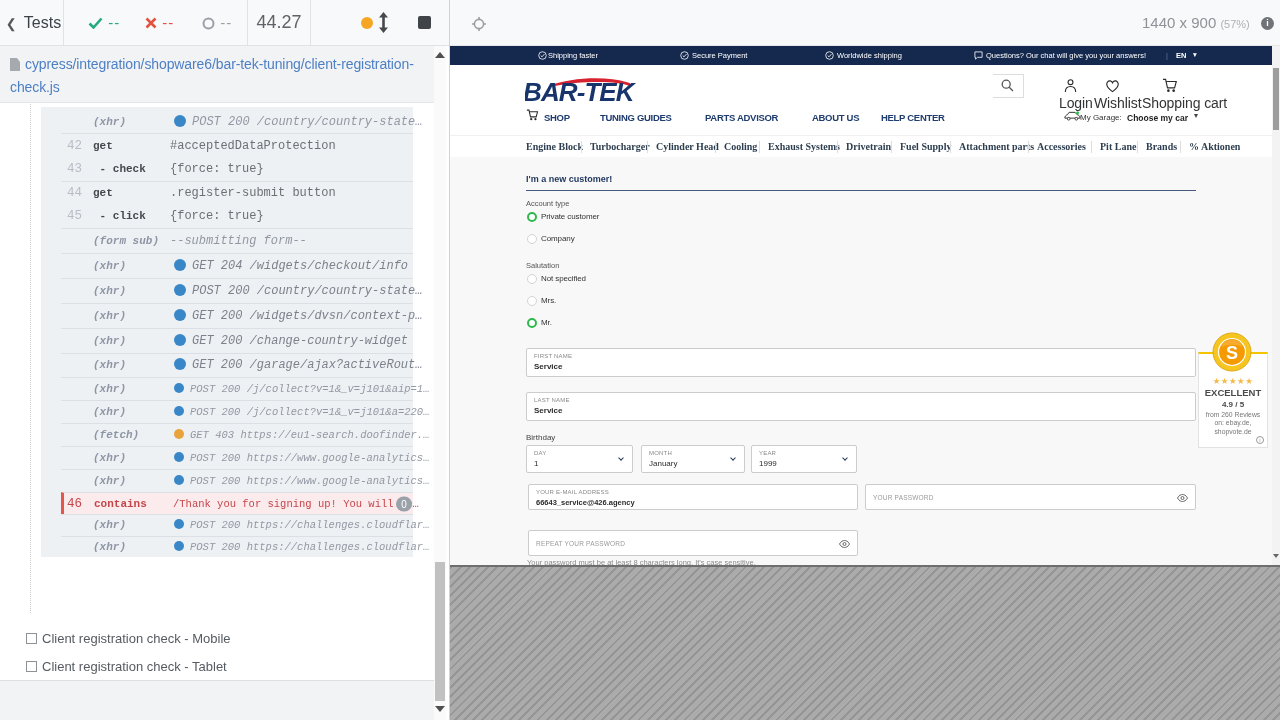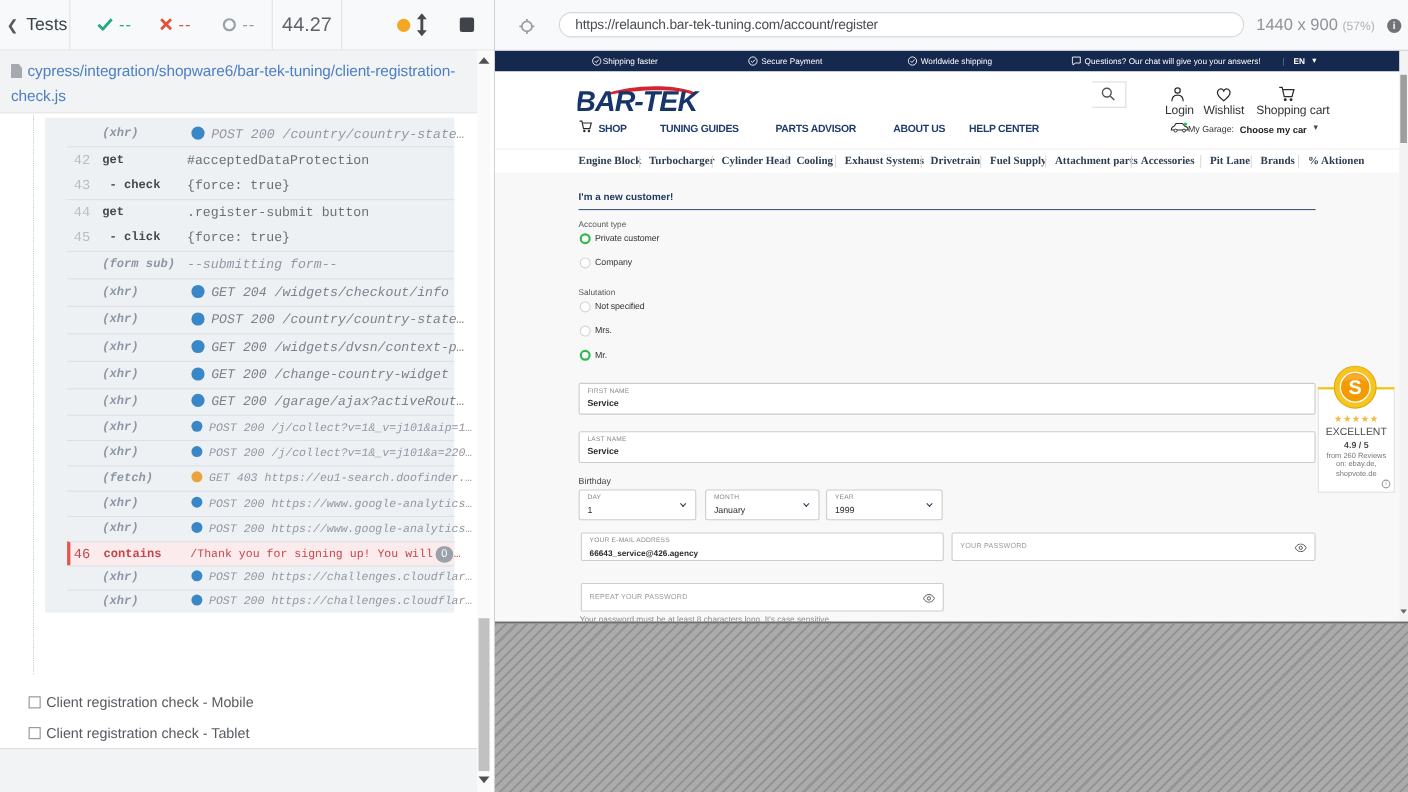--- a/index.html
+++ b/index.html
@@ -68,21 +68,21 @@
   #infoi { position:absolute; left:811px; top:17px; width:13px; height:13px; background:#707478; border-radius:50%; color:#fff; font-size:9px; text-align:center; line-height:13px; font-weight:bold; }
 
   
   #aut { position:absolute; left:0; top:46px; width:830px; height:519px; background:#fff; overflow:hidden; }
   #topbar { position:absolute; left:0; top:0; width:830px; height:19px; background:#15294e; color:#fff; font-size:7.5px; }
   .tb-item { position:absolute; top:0; height:19px; line-height:19px; }
   #shopheader { position:absolute; left:0; top:19px; width:822px; height:70px; background:#fff; }
   #searchbox { position:absolute; left:207px; top:9px; width:336px; height:24px; background:#f4f4f4; border:1px solid #ddd; color:#9b9b9b; font-size:8.5px; line-height:22px; padding-left:9px; }
   #searchbtn { position:absolute; left:543px; top:9px; width:31px; height:24px; background:#fff; border:1px solid #ddd; border-left:none; }
   .hicon { position:absolute; color:#2b2b2b; }
-  .hlabel { position:absolute; font-size:11px; color:#333; letter-spacing:-0.1px; }
+  .hlabel { position:absolute; font-size:14px; color:#333; letter-spacing:-0.1px; }
   .navitem { position:absolute; top:47px; font-size:9.5px; font-weight:bold; color:#1e3c6e; letter-spacing:-0.3px; }
   #cats { position:absolute; left:0; top:89px; width:822px; height:22px; background:#fff; border-top:1px solid #f0f0f0; }
   .cat { position:absolute; top:0; height:22px; line-height:22px; font-size:10px; color:#2c3e50; font-weight:bold;font-family:Liberation Serif, serif; }
   .catsep { position:absolute; top:5px; width:1px; height:12px; background:#ddd; }
 
   #form { position:absolute; left:0; top:111px; width:822px; height:408px; background:#f8f8f8; }
   #newcust { position:absolute; left:76px; top:17px; font-size:9px; font-weight:bold; color:#22395f; }
   #newcust-hr { position:absolute; left:76px; top:33px; width:670px; height:1px; background:#44597e; }
   .flabel { position:absolute; font-size:7.5px; color:#555; }
   .radio { position:absolute; width:10px; height:10px; border-radius:50%; border:1.5px solid #d4d4d4; background:#fff; }
@@ -90,21 +90,21 @@
   .rlabel { position:absolute; font-size:8px; letter-spacing:-0.1px; color:#333; }
   .inp { position:absolute; background:#fff; border:1px solid #ccc; border-radius:2px; }
   .inp .lab { position:absolute; left:7px; top:4px; font-size:6px; color:#8a8a8a; letter-spacing:0.2px; }
   .inp .val { position:absolute; left:7px; top:13px; font-size:8px; color:#2b2b2b; font-weight:bold; }
   .inp .ph { position:absolute; left:7px; top:50%; transform:translateY(-50%); font-size:6.5px; color:#9a9a9a; letter-spacing:0.2px; }
   .caret { position:absolute; width:4px; height:4px; border-right:1px solid #2a3a55; border-bottom:1px solid #2a3a55; transform:rotate(45deg); }
 
   
   #sv { position:absolute; left:748px; top:306px; width:70px; height:96px; background:#fff; border:1px solid #e2e2e2; border-top:2px solid #f5c400; text-align:center; }
   #sv .stars { margin-top:22px; color:#f3ba45; font-size:8.5px; letter-spacing:0.5px; }
-  #sv .exc { font-size:9.5px; font-weight:normal; color:#4a4a4a; margin-top:1px; }
+  #sv .exc { font-size:9.5px; font-weight:bold; color:#4a4a4a; margin-top:1px; }
   #sv .score { font-size:8px; font-weight:bold; color:#4a4a4a; margin-top:2px; }
   #sv .from { font-size:6.8px; color:#777; margin-top:2px; line-height:1.25; }
   #medal { position:absolute; left:762px; top:286px; width:40px; height:40px; }
 
   
   #isb { position:absolute; left:822px; top:0; width:8px; height:519px; background:#f3f3f3; }
   #isb .thumb { position:absolute; left:1px; top:22px; width:6px; height:62px; background:#9d9d9d; }
   #isb-dn { position:absolute; left:1px; top:508px; width:0; height:0; border-left:3px solid transparent; border-right:3px solid transparent; border-top:4px solid #666; }
 
   #stripes { position:absolute; left:0; top:565px; width:830px; height:155px;
@@ -239,21 +239,20 @@
       <div class="sbarrow" id="lsb-dn"></div>
     </div>
   </div>
 
   <div id="right">
     <div id="rhead">
       <svg id="cross" viewBox="0 0 14 14">
           <circle cx="7" cy="7" r="4.6" stroke="#9e9e9e" stroke-width="1.6" fill="none"></circle>
           <path d="M7 0 V3 M7 11 V14 M0 7 H3 M11 7 H14" stroke="#9e9e9e" stroke-width="1.6"></path>
         </svg>
-      <div id="urlpill">https://relaunch.bar-tek-tuning.com/account/register</div>
       <div id="vpsize">1440 x 900 <span class="pct">(57%)</span></div>
       <div id="infoi">i</div>
     </div>
 
     <div id="aut">
       <div id="topbar">
           <svg style="position:absolute;left:88px;top:5px" width="9" height="9" viewBox="0 0 10 10">
             <circle cx="5" cy="5" r="4.2" stroke="#fff" stroke-width="0.9" fill="none"></circle>
             <path d="M3 5 L4.5 6.5 L7.2 3.4" stroke="#fff" stroke-width="0.9" fill="none"></path>
           </svg>

